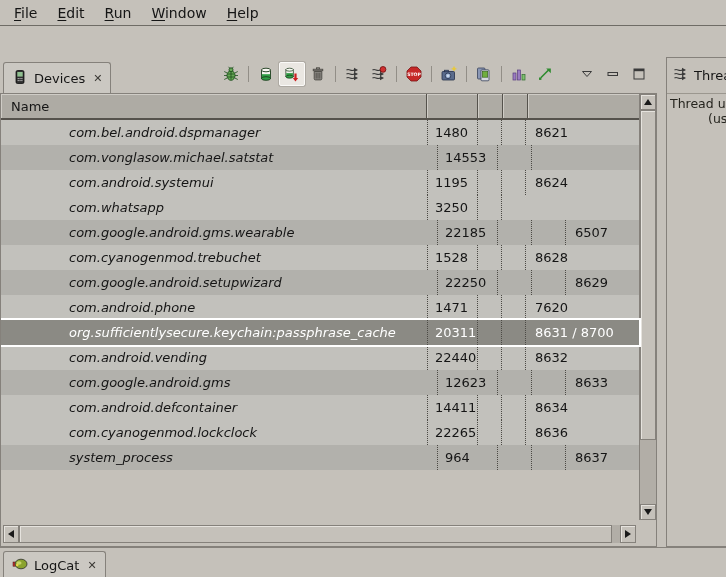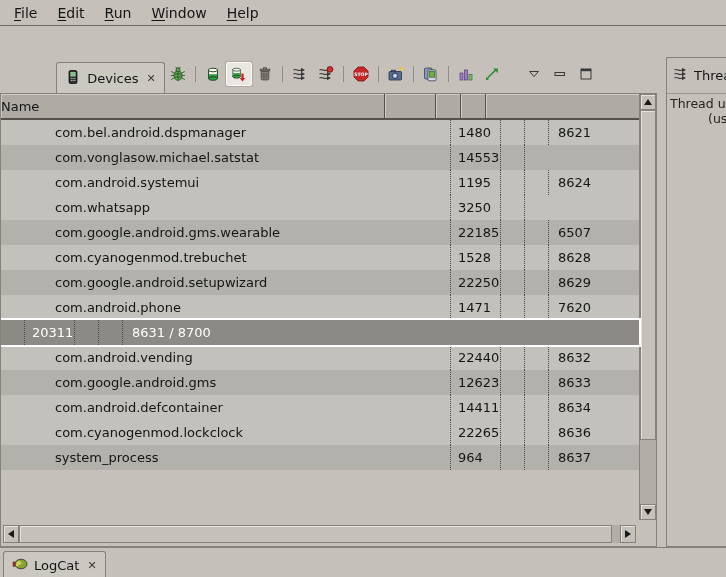--- a/index.html
+++ b/index.html
@@ -11,21 +11,21 @@
   }
   u{text-decoration:underline;text-underline-offset:2px;}
   
   .menubar{height:25px;display:flex;align-items:center;padding-left:4px;
     border-bottom:1px solid #6f6c66;background:#c5c1ba;font-size:14px;}
   .menu-item{padding:3px 10px;cursor:default;}
   
   .topstrip{height:31px;}
   
   .main{position:absolute;top:57px;left:0;width:726px;height:490px;display:flex;}
-  .left-pane{width:657px;display:flex;flex-direction:column;align-items:center;}
+  .left-pane{width:657px;display:flex;flex-direction:column;}
   .sash{width:9px;}
   .right-pane{flex:1;display:flex;flex-direction:column;overflow:hidden;
     border:1px solid #85817b;border-right:none;background:#c5c1ba;}
   
   .tabbar{height:36px;display:flex;align-items:flex-end;position:relative;}
   .tab{height:30px;margin-left:3px;display:flex;align-items:center;gap:6px;
     padding:0 8px;background:#cbc8c2;border:1px solid #85817b;border-bottom:none;
     border-radius:3px 3px 0 0;white-space:nowrap;}
   .tab-close{font-size:11px;font-weight:bold;color:#3c3a36;margin-left:2px;}
   .toolbar{margin-left:auto;display:flex;align-items:center;padding-right:5px;padding-bottom:7px;}
@@ -34,31 +34,31 @@
   .tbsep{width:1px;height:16px;background:#928e87;margin:0 4px;}
   .tbgap{width:16px;}
   
   .view-body{flex:1;border:1px solid #85817b;background:#c5c1ba;
     display:flex;flex-direction:column;overflow:hidden;}
   .table-wrap{display:flex;height:426px;}
   .dtable{width:638px;display:flex;flex-direction:column;}
   .thead{height:24px;display:flex;background:#aeaba4;border-bottom:2px solid #55524c;}
   .th{display:flex;align-items:center;border-right:1px solid #55524c;
     box-shadow:inset 1px 1px 0 #cfccc6;white-space:nowrap;overflow:hidden;}
-  .th-name{width:384px;box-sizing:border-box;}
+  .th-name{width:426px;padding-left:10px;box-sizing:border-box;}
   .th-pid{width:50px;}.th-a{width:24px;}.th-b{width:24px;}.th-port{flex:1;border-right:none;}
   .tbody{flex:1;}
   .tr{height:25px;display:flex;white-space:nowrap;}
   .tr.even{background:#c2c1bc;}
-  .tr.odd{background:#b2b1ac;}
+  .tr.odd{background:#b2b1ac;gap:10px;}
   .tr.selected{background:#8b8a84;color:#ffffff;position:relative;z-index:2;
     box-shadow:0 0 0 2px #ffffff;}
   .td{display:flex;align-items:center;height:100%;box-sizing:border-box;overflow:hidden;}
-  .td-name{width:426px;padding-left:54px;}
-  .td-pid{width:50px;padding-left:7px;border-left:1px dotted #4c4a45;margin-left:23px;}
+  .td-name{width:426px;padding-left:68px;font-style:italic;}
+  .td-pid{width:50px;padding-left:7px;border-left:1px dotted #4c4a45;}
   .td-a{width:24px;border-left:1px dotted #4c4a45;}
   .td-b{width:24px;border-left:1px dotted #4c4a45;}
   .td-port{flex:1;padding-left:9px;border-left:1px dotted #4c4a45;}
   
   .vscroll{width:17px;margin-left:auto;background:#b2aea7;border-left:1px solid #85817b;
     display:flex;flex-direction:column;box-sizing:border-box;}
   .sbtn{height:16px;background:#c5c1ba;border:1px solid #85817b;
     box-shadow:inset 1px 1px 0 #e6e3de;display:flex;align-items:center;justify-content:center;box-sizing:border-box;}
   .vthumb{height:330px;background:#c5c1ba;border:1px solid #85817b;
     box-shadow:inset 1px 1px 0 #e6e3de;box-sizing:border-box;}
@@ -333,20 +333,21 @@
                 <div class="td td-port">8629</div>
               </div>
               <div class="tr even">
                 <div class="td td-name">com.android.phone</div>
                 <div class="td td-pid">1471</div>
                 <div class="td td-a"></div>
                 <div class="td td-b"></div>
                 <div class="td td-port">7620</div>
               </div>
               <div class="tr selected">
+                <div class="td td-name">org.sufficientlysecure.keychain:passphrase_cache</div>
                 <div class="td td-pid">20311</div>
                 <div class="td td-a"></div>
                 <div class="td td-b"></div>
                 <div class="td td-port">8631 / 8700</div>
               </div>
               <div class="tr even">
                 <div class="td td-name">com.android.vending</div>
                 <div class="td td-pid">22440</div>
                 <div class="td td-a"></div>
                 <div class="td td-b"></div>

